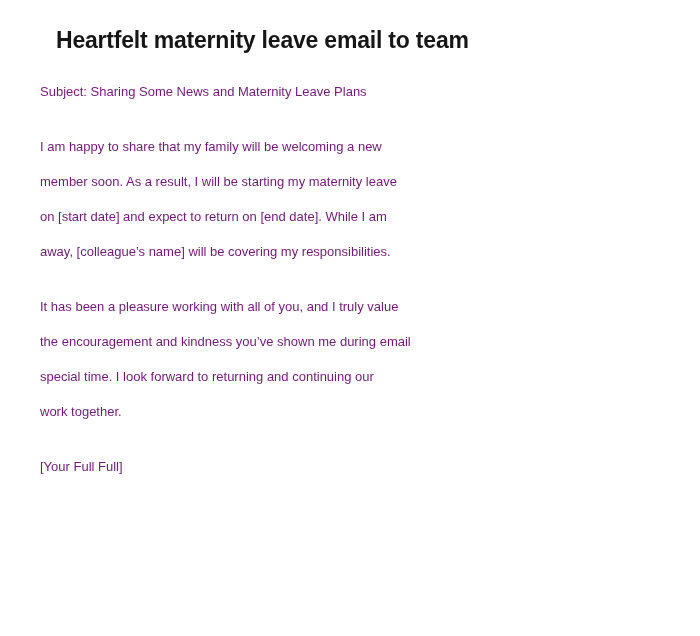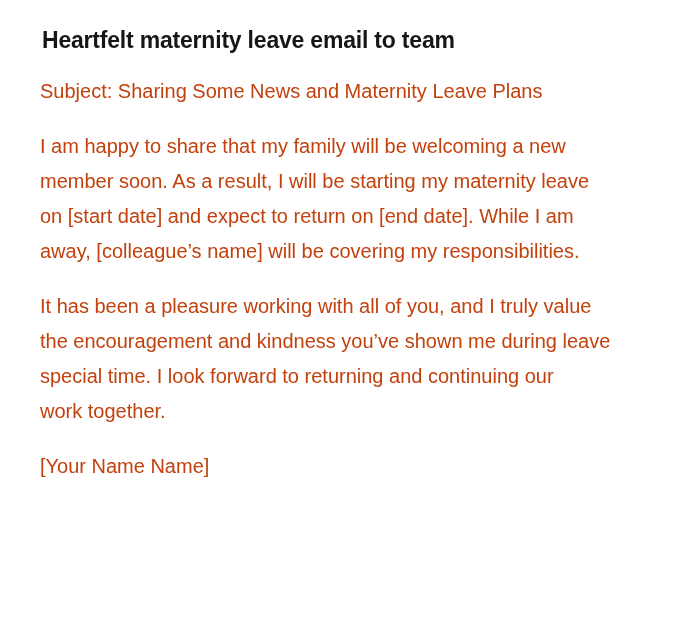--- a/index.html
+++ b/index.html
@@ -12,50 +12,50 @@
     height: 636px;
     overflow: hidden;
     font-family: "Liberation Sans", "DejaVu Sans", sans-serif;
   }
   .article {
     box-sizing: border-box;
     width: 700px;
     padding: 26px 40px 0 40px;
   }
   .article h1 {
-    margin: 0 0 14px 2px;
+    margin: 0 0 14px 16px;
     font-size: 23px;
     line-height: 28px;
     font-weight: 700;
     letter-spacing: -0.2px;
     color: #161616;
   }
   .article p {
     margin: 20px 0 0 0;
-    font-size: 20px;
+    font-size: 13px;
     line-height: 35px;
     font-weight: 400;
-    color: #c2410c;
+    color: #701a75;
     white-space: pre-line; 
   }
 </style>
 </head>
 <body>
 
 <div class="article">
   <h1>Heartfelt maternity leave email to team</h1>
 
   <p>Subject: Sharing Some News and Maternity Leave Plans</p>
 
 
   <p>I am happy to share that my family will be welcoming a new
 member soon. As a result, I will be starting my maternity leave
 on [start date] and expect to return on [end date]. While I am
 away, [colleague’s name] will be covering my responsibilities.</p>
 
   <p>It has been a pleasure working with all of you, and I truly value
-the encouragement and kindness you’ve shown me during leave
+the encouragement and kindness you’ve shown me during email
 special time. I look forward to returning and continuing our
 work together.</p>
 
 
-  <p>[Your Name Name]</p>
+  <p>[Your Full Full]</p>
 </div>
 
 </body></html>

